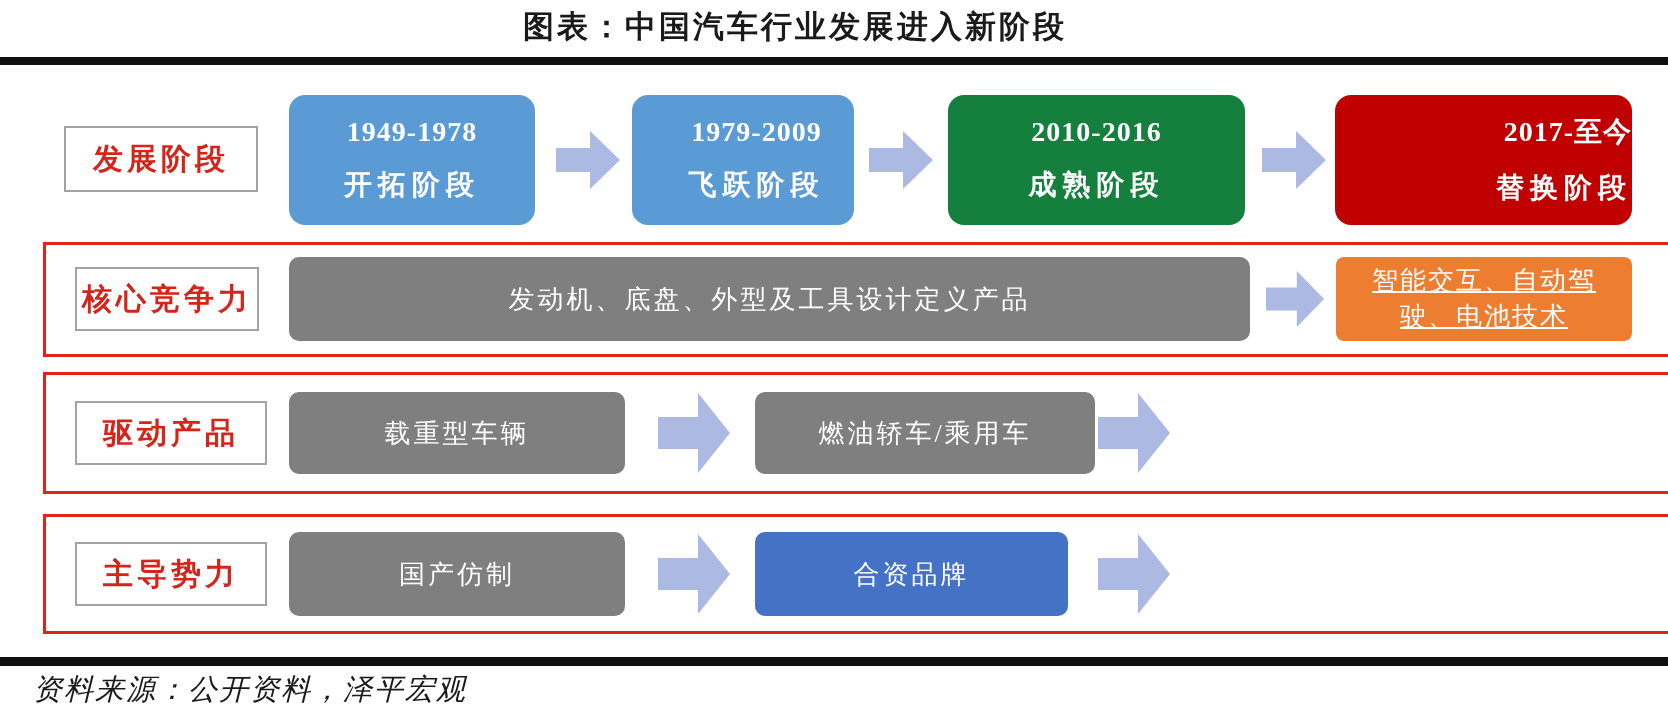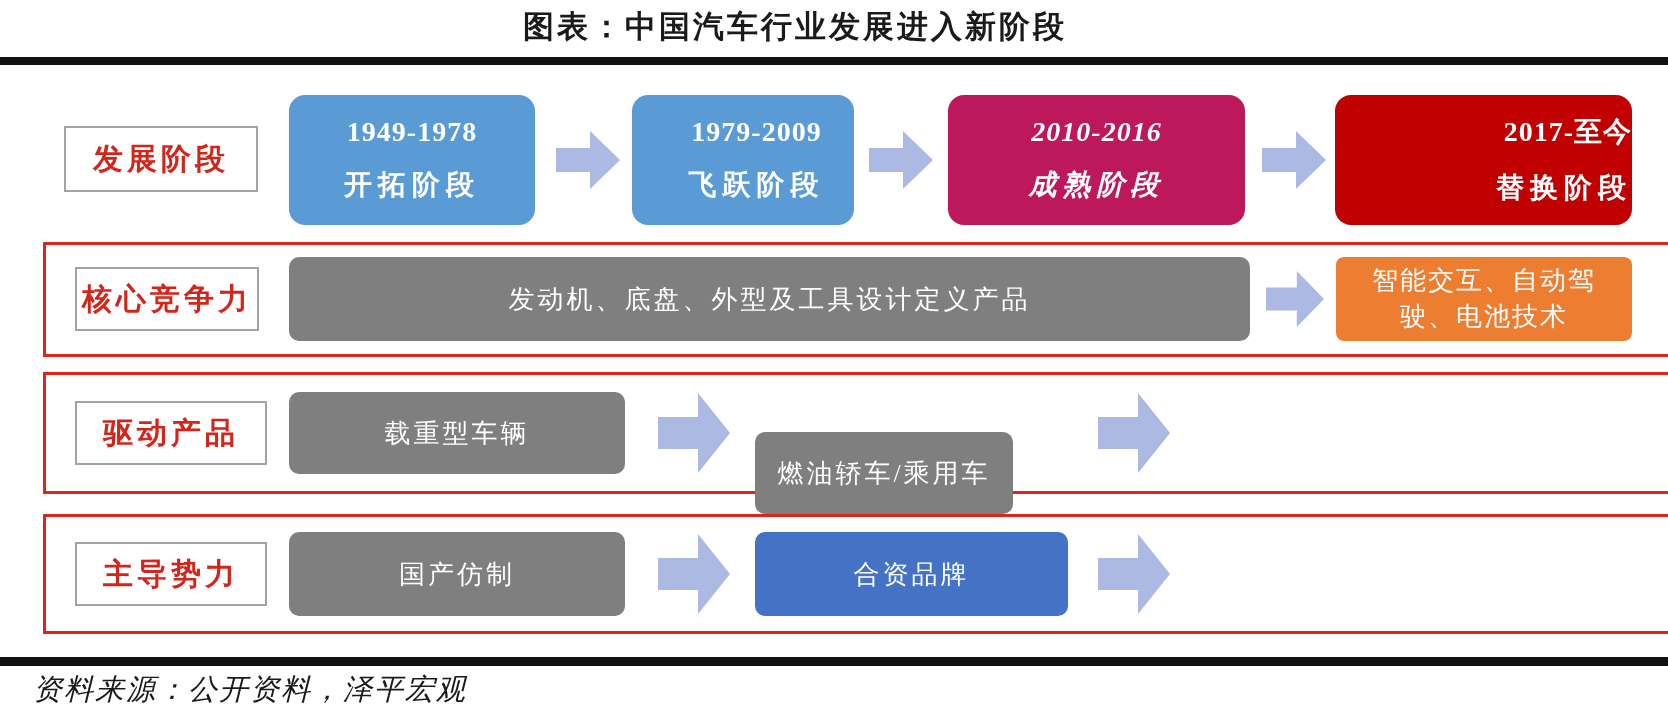--- a/index.html
+++ b/index.html
@@ -52,21 +52,21 @@
   .stage{border-radius:16px;font-weight:700;}
   .stage .period{font-size:28px;letter-spacing:1px;}
   .stage .sname{font-size:28px;letter-spacing:6px;margin-top:18px;}
   .b1{left:289px;top:95px;width:246px;height:130px;}
   .b2{left:632px;top:95px;width:222px;height:130px;padding-left:27px;}
   .b3{left:948px;top:95px;width:297px;height:130px;}
   .b4{left:1335px;top:95px;width:297px;height:130px;align-items:flex-end;}
   .graybar{left:289px;top:257px;width:961px;height:84px;border-radius:10px;font-size:26px;letter-spacing:3px;}
   .orange{left:1336px;top:257px;width:296px;height:84px;border-radius:8px;font-size:26px;letter-spacing:2px;line-height:36px;}
   .g31{left:289px;top:392px;width:336px;height:82px;border-radius:10px;font-size:26px;letter-spacing:3px;}
-  .g32{left:755px;top:392px;width:258px;height:82px;border-radius:10px;font-size:26px;letter-spacing:3px;margin-top:40px;}
+  .g32{left:755px;top:392px;width:340px;height:82px;border-radius:10px;font-size:26px;letter-spacing:3px;}
   .green{left:1200px;top:392px;width:430px;height:82px;border-radius:10px;font-size:26px;letter-spacing:3px;}
   .g41{left:289px;top:532px;width:336px;height:84px;border-radius:10px;font-size:26px;letter-spacing:3px;}
   .b42{left:755px;top:532px;width:313px;height:84px;border-radius:10px;font-size:26px;letter-spacing:3px;}
   .teal{left:1200px;top:532px;width:430px;height:84px;border-radius:10px;font-size:26px;letter-spacing:3px;}
   .arrow{position:absolute;display:block;}
   .a1{left:556px;top:131px;width:64px;height:58px;}
   .a2{left:869px;top:131px;width:64px;height:58px;}
   .a3{left:1262px;top:131px;width:64px;height:58px;}
   .a4{left:1266px;top:271px;width:58px;height:56px;}
   .a5{left:658px;top:393px;width:72px;height:80px;}
@@ -92,21 +92,21 @@
   <svg class="arrow a1" viewBox="0 0 64 58" preserveAspectRatio="none" style="color: rgb(172, 185, 227);">
       <polygon points="0,17 34,17 34,0 64,29 34,58 34,41 0,41" fill="currentColor"></polygon>
     </svg>
   <div class="box stage b2" style="background: rgb(91, 155, 213);">
     <div class="period">1979-2009</div>
     <div class="sname">飞跃阶段</div>
   </div>
   <svg class="arrow a2" viewBox="0 0 64 58" preserveAspectRatio="none" style="color: rgb(172, 185, 227);">
       <polygon points="0,17 34,17 34,0 64,29 34,58 34,41 0,41" fill="currentColor"></polygon>
     </svg>
-  <div class="box stage b3" style="background: #be185d; font-style: italic;">
+  <div class="box stage b3" style="background: #15803d;">
     <div class="period">2010-2016</div>
     <div class="sname">成熟阶段</div>
   </div>
   <svg class="arrow a3" viewBox="0 0 64 58" preserveAspectRatio="none" style="color: rgb(172, 185, 227);">
       <polygon points="0,17 34,17 34,0 64,29 34,58 34,41 0,41" fill="currentColor"></polygon>
     </svg>
   <div class="box stage b4" style="background: rgb(192, 0, 0);">
     <div class="period">2017-至今</div>
     <div class="sname">替换阶段</div>
   </div>
@@ -114,21 +114,21 @@
   <div class="band r2" style="border-color: rgb(224, 36, 24);"></div>
   <div class="label-box lb2">
     <span style="color: rgb(211, 37, 26);">核心竞争力</span>
   </div>
   <div class="box graybar" style="background: rgb(127, 127, 127);">
     <div>发动机、底盘、外型及工具设计定义产品</div>
   </div>
   <svg class="arrow a4" viewBox="0 0 64 58" preserveAspectRatio="none" style="color: rgb(172, 185, 227);">
       <polygon points="0,17 34,17 34,0 64,29 34,58 34,41 0,41" fill="currentColor"></polygon>
     </svg>
-  <div class="box orange" style="background: rgb(237, 125, 49);">
+  <div class="box orange" style="background: rgb(237, 125, 49); text-decoration: underline;">
     <div>智能交互、自动驾</div>
     <div>驶、电池技术</div>
   </div>
 
   <div class="band r3" style="border-color: rgb(224, 36, 24);"></div>
   <div class="label-box lb3">
     <span style="color: rgb(211, 37, 26);">驱动产品</span>
   </div>
   <div class="box g31" style="background: rgb(127, 127, 127);">
     <div>载重型车辆</div>

